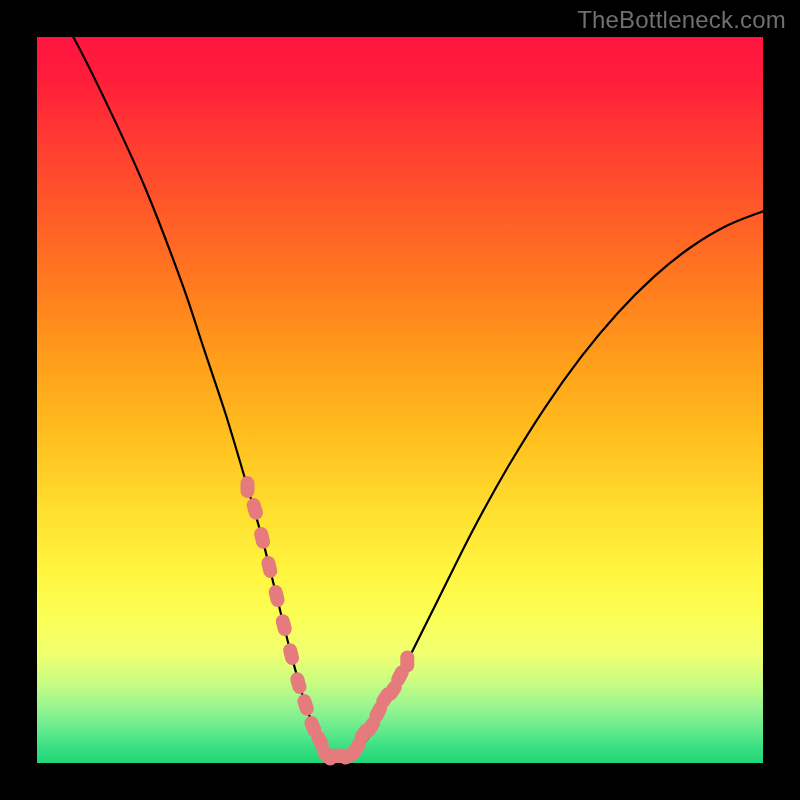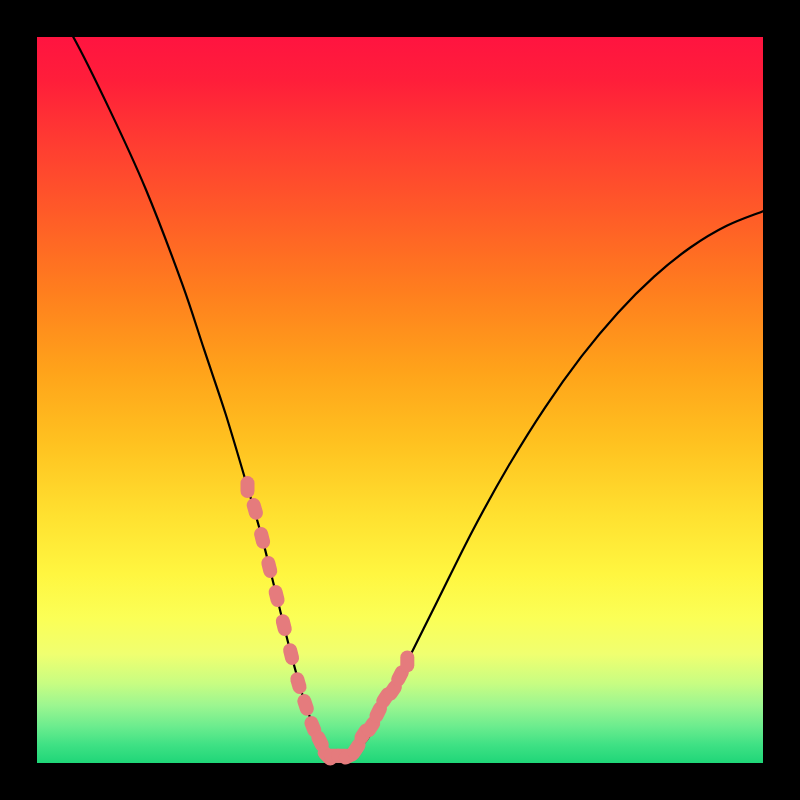--- a/index.html
+++ b/index.html
@@ -61,20 +61,21 @@
     width: 726px;
     height: 726px;
     overflow: visible;
   }
 </style>
 </head>
 <body>
 
 <div class="frame">
 
+  <div class="watermark">TheBottleneck.com</div>
 
   <div class="plot-area">
     <svg class="curves" viewBox="0 0 726 726">
       <path id="main-curve" fill="none" stroke="#000000" stroke-width="2.2" stroke-linecap="round" d="M 0.0 -58.1 C 6.1 -48.4, 24.2 -21.8, 36.3 0.0 C 48.4 21.8, 60.5 47.2, 72.6 72.6 C 84.7 98.0, 96.8 123.4, 108.9 152.5 C 121.0 181.5, 135.5 220.2, 145.2 246.8 C 154.9 273.5, 159.7 290.4, 167.0 312.2 C 174.2 334.0, 181.5 354.5, 188.8 377.5 C 196.0 400.5, 204.5 429.6, 210.5 450.1 C 216.6 470.7, 220.2 482.8, 225.1 500.9 C 229.9 519.1, 234.7 539.7, 239.6 559.0 C 244.4 578.4, 249.3 599.0, 254.1 617.1 C 258.9 635.3, 263.8 653.4, 268.6 667.9 C 273.5 682.4, 278.3 695.8, 283.1 704.2 C 288.0 712.7, 292.8 716.3, 297.7 718.7 C 302.5 721.2, 306.1 722.4, 312.2 718.7 C 318.2 715.1, 325.5 710.3, 334.0 697.0 C 342.4 683.7, 352.1 660.7, 363.0 638.9 C 373.9 617.1, 387.2 590.5, 399.3 566.3 C 411.4 542.1, 423.5 516.7, 435.6 493.7 C 447.7 470.7, 459.8 448.9, 471.9 428.3 C 484.0 407.8, 496.1 388.4, 508.2 370.3 C 520.3 352.1, 532.4 335.2, 544.5 319.4 C 556.6 303.7, 568.7 289.2, 580.8 275.9 C 592.9 262.6, 605.0 250.5, 617.1 239.6 C 629.2 228.7, 641.3 219.0, 653.4 210.5 C 665.5 202.1, 677.6 194.8, 689.7 188.8 C 701.8 182.7, 720.0 176.7, 726.0 174.2"></path>
       <g id="marker-group">
           <rect x="203.5" y="439.1" width="14" height="22" rx="7" ry="7" fill="#e57b7d" transform="rotate(0.0 210.5 450.1)"></rect>
           <rect x="210.8" y="460.9" width="14" height="22" rx="7" ry="7" fill="#e57b7d" transform="rotate(164.1 217.8 471.9)"></rect>
           <rect x="218.1" y="489.9" width="14" height="22" rx="7" ry="7" fill="#e57b7d" transform="rotate(166.0 225.1 500.9)"></rect>
           <rect x="225.3" y="519.0" width="14" height="22" rx="7" ry="7" fill="#e57b7d" transform="rotate(166.0 232.3 530.0)"></rect>
           <rect x="232.6" y="548.0" width="14" height="22" rx="7" ry="7" fill="#e57b7d" transform="rotate(166.0 239.6 559.0)"></rect>

